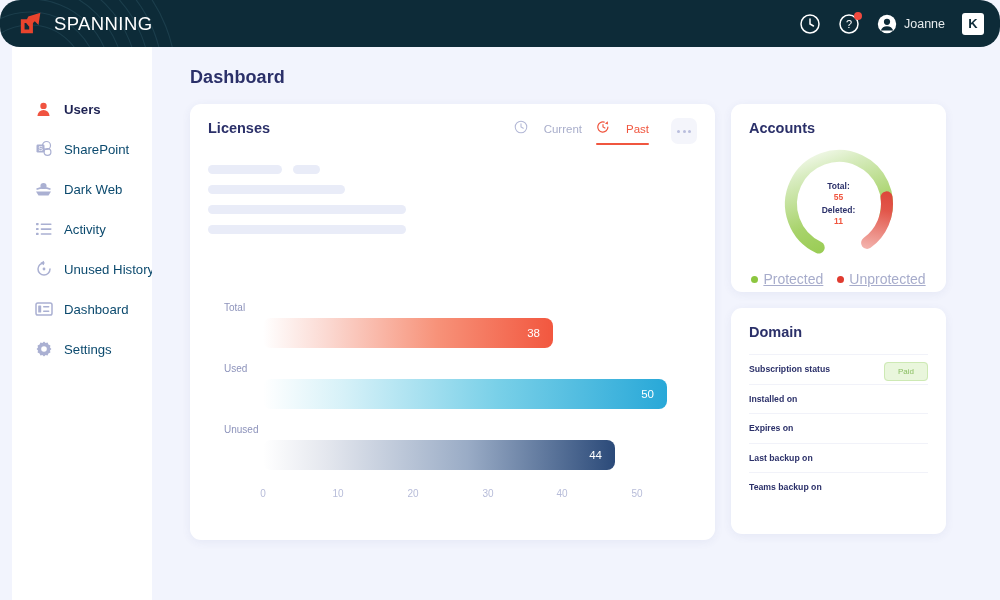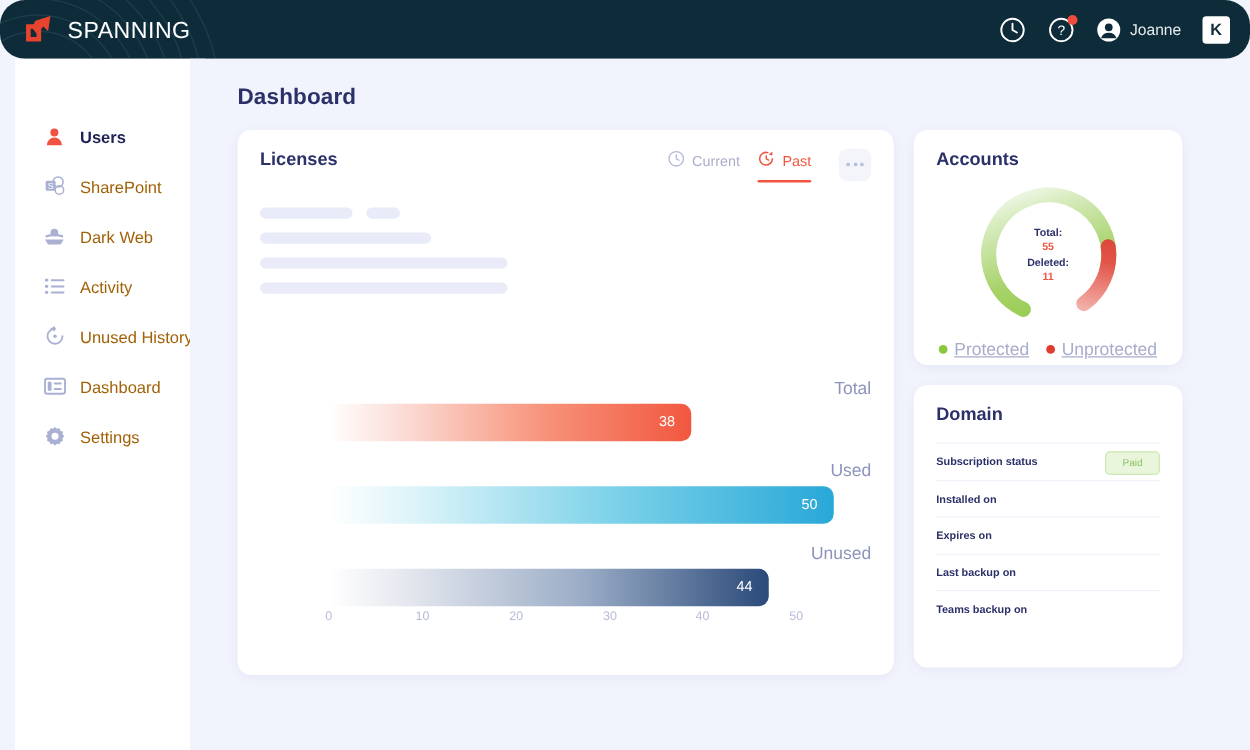--- a/index.html
+++ b/index.html
@@ -63,58 +63,58 @@
   .nav-item {
     display: flex; align-items: center; gap: 11px;
     height: 40px; padding-left: 22px; position: relative;
     cursor: pointer;
   }
   .nav-item + .nav-item { margin-top: 0; }
   .nav-icon {
     width: 19px; height: 19px; flex: 0 0 19px;
     display: flex; align-items: center; justify-content: center;
   }
-  .nav-label { font-size: 13.2px; color: #a16207; font-weight: 400; }
+  .nav-label { font-size: 13.2px; color: #0c4a6e; font-weight: 400; }
   .nav-item.active .nav-label { color: #1d2252; font-weight: 700; }
   .active-bar {
     position: absolute; right: 0px; top: 6px;
     width: 3.5px; height: 26px; border-radius: 2px;
     background: #f05340;
   }
 
   
   .main {
     position: absolute; top: 47px; left: 152px;
     width: 848px; height: 553px;
     background: #f2f4fd;
     padding: 20px 28px 0 38px;
   }
   .page-title {
     font-size: 18px; font-weight: 700; color: #2b3069;
     letter-spacing: .1px; margin-bottom: 16px;
   }
   .columns { display: flex; gap: 16px; align-items: flex-start; }
-  .col-left { width: 525px; text-align: right; }
+  .col-left { width: 525px; }
   .col-right { width: 215px; }
 
   .card {
     background: #ffffff;
     border-radius: 11px;
     box-shadow: 0 2px 10px rgba(60,70,140,.07);
   }
   .card-title {
     font-size: 14.5px; font-weight: 700; color: #2b3069;
   }
 
   
   .licenses { padding: 16px 18px 14px 18px; height: 436px; position: relative; }
   .lic-head { display: flex; align-items: flex-start; }
   .lic-tabs { margin-left: auto; display: flex; align-items: center; gap: 14px; }
   .tab {
-    display: flex; align-items: center; gap: 6px;
+    display: flex; align-items: center; gap: 16px;
     padding-bottom: 7px; position: relative; cursor: pointer;
   }
   .tab-label { font-size: 11.5px; color: #a9aecb; }
   .tab.active .tab-label { color: #f0563f; }
   .tab-underline {
     position: absolute; left: 0; right: 0; bottom: 0;
     height: 2.2px; background: #f0563f; border-radius: 2px;
   }
   .more-btn {
     width: 26px; height: 26px; border-radius: 7px;
@@ -131,21 +131,21 @@
   .sk {
     height: 9px; border-radius: 5px; background: #e9ecf8; margin-bottom: 11px;
   }
   .sk-row { display: flex; gap: 11px; margin-bottom: 11px; }
   .sk-row .sk { margin-bottom: 0; }
 
   
   .barchart { position: absolute; left: 18px; right: 18px; top: 198px; }
   .bargroup { margin-bottom: 15px; }
   .bar-label {
-    font-size: 14px; color: #8d93bb; margin-bottom: 5px; margin-left: 1px;
+    font-size: 10px; color: #8d93bb; margin-bottom: 5px; margin-left: 16px;
   }
   .bar-track { height: 30px; position: relative; }
   .bar {
     position: absolute; left: 55px; top: 0; height: 30px;
     border-radius: 8px;
     display: flex; align-items: center; justify-content: flex-end;
     color: #fff; font-size: 11.5px; padding-right: 13px;
   }
   .bar-total  { background: linear-gradient(90deg, #ffffff 0%, #fbd9d2 22%, #f79279 60%, #f2573f 100%); }
   .bar-used   { background: linear-gradient(90deg, #ffffff 0%, #d6f1f8 20%, #79d0e8 58%, #28a8d8 100%); }

